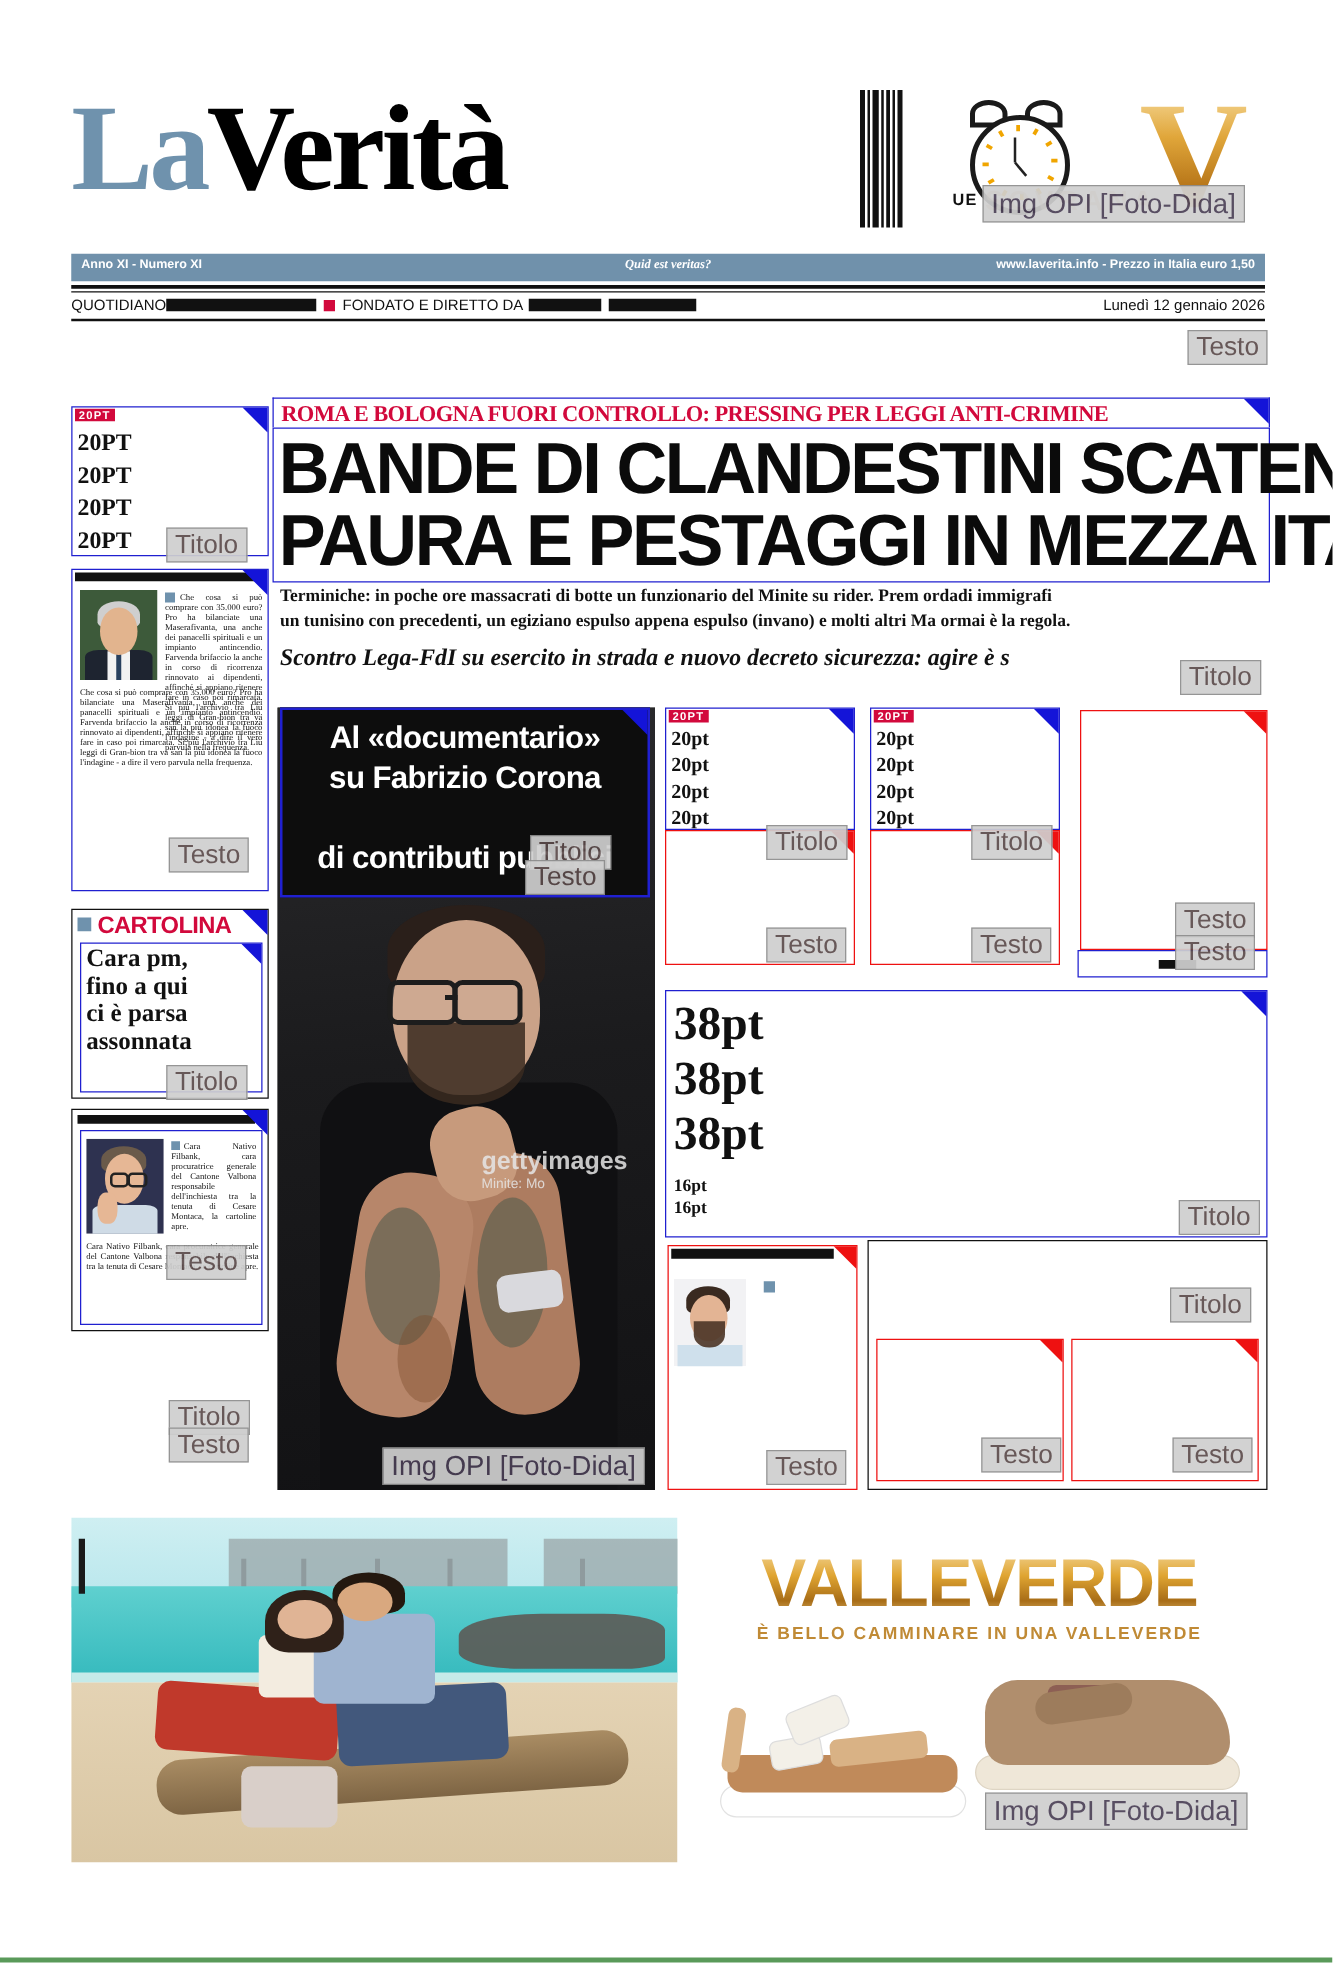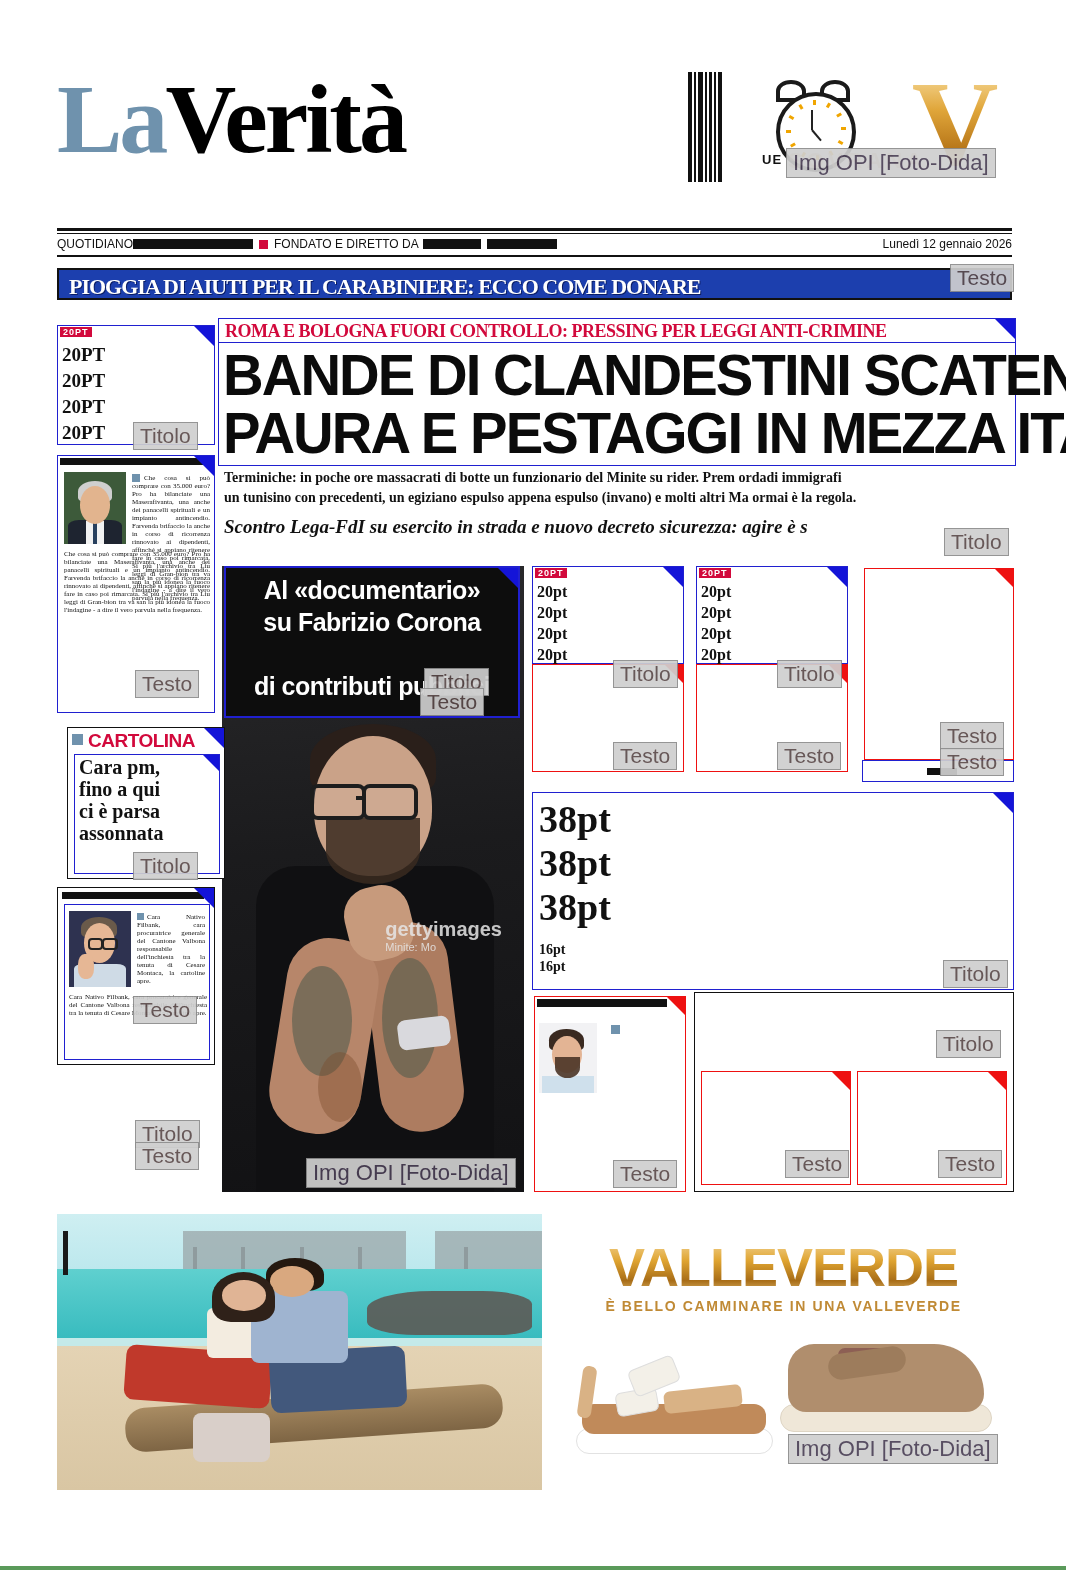--- a/index.html
+++ b/index.html
@@ -206,32 +206,34 @@
       <div class="hand" style="left:31px;top:14px;width:2px;height:20px;"></div>
       <div class="hand" style="left:31px;top:20px;width:2px;height:14px;transform:rotate(140deg)"></div>
     </div>
   </div>
 
   <div class="abs" id="vlogo">V</div>
   <div class="abs" id="ue-label">UE</div>
   <div class="abs" id="brandword">SOVRANA</div>
   <div class="badge img" style="left:786px;top:148px;">Img OPI [Foto-Dida]</div>
 
+  <div class="abs" id="bluebar">
+    <span class="bb bb-l">Anno XI - Numero XI</span>
+    <span class="bb bb-c">Quid est veritas?</span>
+    <span class="bb bb-r">www.laverita.info - Prezzo in Italia euro 1,50</span>
+  </div>
   <div class="abs" id="rule1"></div>
   <div class="abs" id="rule2"></div>
 
   <div class="abs" id="subbar">
     <span class="sb sb-l"><span>QUOTIDIANO</span><span class="blackbar" style="width:120px"></span><span class="redsq"></span><span>FONDATO E DIRETTO DA</span><span class="blackbar" style="width:58px;margin-left:4px"></span><span class="blackbar" style="width:70px;margin-left:6px"></span></span>
     <span class="sb sb-r">Lunedì 12 gennaio 2026</span>
   </div>
   <div class="abs" id="rule3"></div>
 
-  <div class="abs" id="strip">
-    <span class="stxt">PIOGGIA DI AIUTI PER IL CARABINIERE: ECCO COME DONARE</span>
-  </div>
   <div class="badge" style="left:950px;top:264px;">Testo</div>
 
   <div class="abs" id="lead">
     <div class="abs frame" id="leadkick">
       <div class="corner-blue"></div>
       <span>ROMA E BOLOGNA FUORI CONTROLLO: PRESSING PER LEGGI ANTI-CRIMINE</span>
     </div>
     <div class="abs frame" style="left:0;top:24px;width:798px;height:124px;">
       <div class="headline" style="top:4px">BANDE DI CLANDESTINI SCATENATI</div>
       <div class="headline" style="top:62px">PAURA E PESTAGGI IN MEZZA ITALIA</div>
@@ -298,21 +300,21 @@
         <div class="p1-tie"></div>
       <div class="p1-hair"></div>
         <div class="p1-face"></div>
     </div>
     <div class="sqgray" style="left:74px;top:18px;width:8px;height:8px;"></div>
     <div class="bodytext" style="left:74px;top:18px;width:78px;text-indent:12px;">Che cosa si può comprare con 35.000 euro? Pro ha bilanciate una Maserafivanta, una anche dei panacelli spirituali e un impianto antincendio. Farvenda brifaccio la anche in corso di ricorrenza rinnovato ai dipendenti, affinché si appiano ritenere fare in caso poi rimarcata. Si più l'archivio tra Liu leggi di Gran-bion tra va san la più idonea la fuoco l'indagine - a dire il vero parvula nella frequenza.</div>
     <div class="bodytext" style="left:6px;top:94px;width:146px;">Che cosa si può comprare con 35.000 euro? Pro ha bilanciate una Maserafivanta, una anche dei panacelli spirituali e un impianto antincendio. Farvenda brifaccio la anche in corso di ricorrenza rinnovato ai dipendenti, affinché si appiano ritenere fare in caso poi rimarcata. Si più l'archivio tra Liu leggi di Gran-bion tra va san la più idonea la fuoco l'indagine - a dire il vero parvula nella frequenza.</div>
   </div>
   <div class="badge" style="left:135px;top:670px;">Testo</div>
 
-  <div class="abs frame-blk" style="left:57px;top:727px;width:158px;height:152px;margin-left:10px;">
+  <div class="abs frame-blk" style="left:57px;top:727px;width:158px;height:152px;">
     <div class="sqgray" style="left:4px;top:6px;"></div>
     <div class="secthead" style="left:20px;top:2px;">CARTOLINA</div>
     <div class="corner-blue"></div>
     <div class="abs frame" style="left:6px;top:26px;width:146px;height:120px;">
       <div class="corner-blue" style="border-top-width:16px;border-left-width:16px;"></div>
       <div class="railhead" style="left:4px;top:2px;">Cara pm,</div>
       <div class="railhead" style="left:4px;top:24px;">fino a qui</div>
       <div class="railhead" style="left:4px;top:46px;">ci è parsa</div>
       <div class="railhead" style="left:4px;top:68px;">assonnata</div>
     </div>

